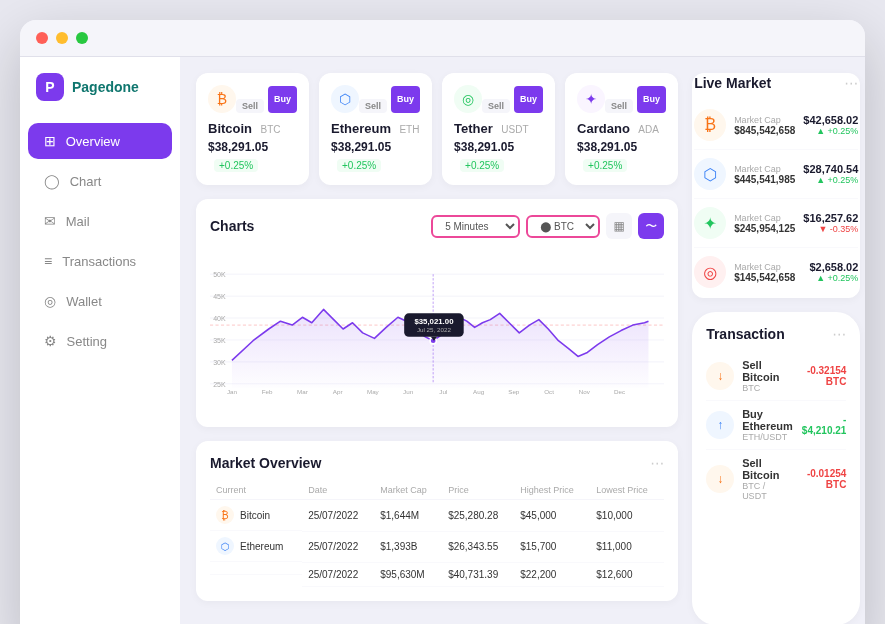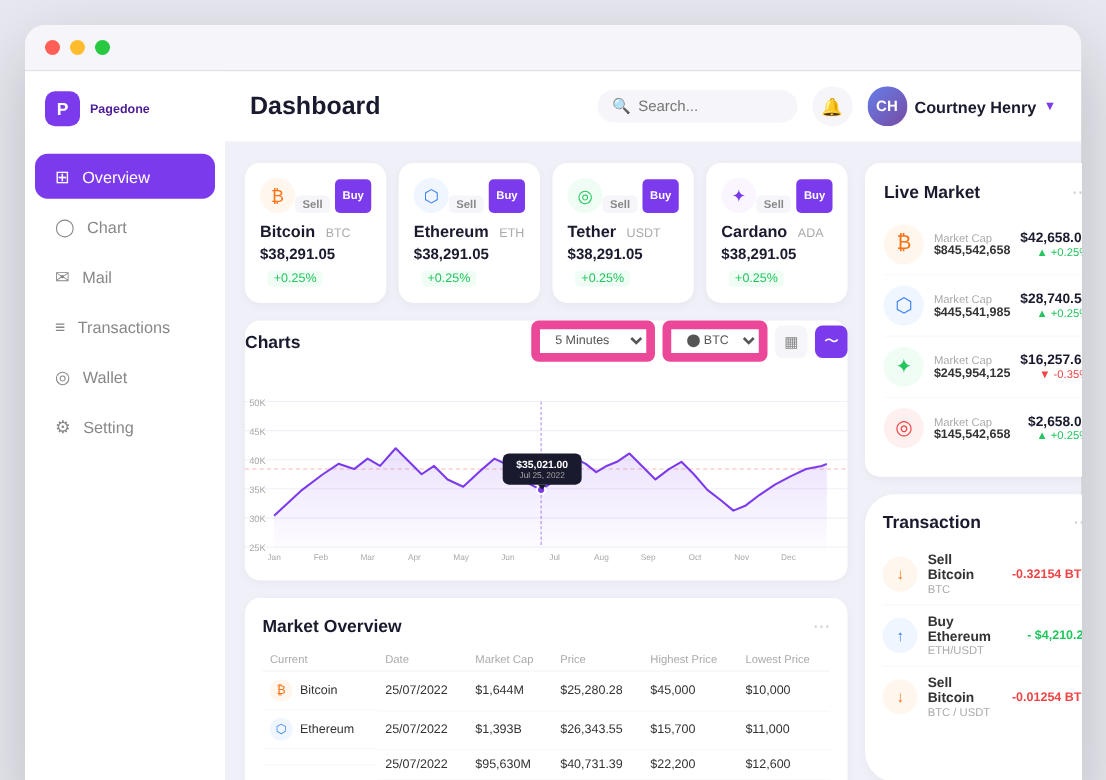--- a/index.html
+++ b/index.html
@@ -52,21 +52,21 @@
       gap: 8px;
       padding: 0 16px 20px;
     }
     .logo-icon {
       width: 28px; height: 28px;
       background: #7c3aed;
       border-radius: 8px;
       display: flex; align-items: center; justify-content: center;
       color: white; font-size: 14px; font-weight: bold;
     }
-    .logo-text { font-size: 10px; font-weight: 700; color: #4c1d95; }
+    .logo-text { font-size: 14px; font-weight: 700; color: #0f766e; }
     .sidebar-item {
       display: flex; align-items: center; gap: 10px;
       padding: 10px 16px;
       cursor: pointer;
       border-radius: 10px;
       margin: 2px 8px;
       font-size: 13px;
       color: #888;
       transition: all 0.2s;
     }
@@ -146,28 +146,28 @@
       font-size: 9px; padding: 2px 6px; border-radius: 4px; border: none; cursor: pointer; font-weight: 600;
     }
     .btn-sell { background: #f5f5fa; color: #888; margin-top: 13px; }
     .btn-buy { background: #7c3aed; color: white; }
     .card-name { font-size: 13px; font-weight: 700; color: #1a1a2e; }
     .card-ticker { font-size: 10px; color: #aaa; margin-left: 4px; }
     .card-price { font-size: 12px; font-weight: 600; color: #1a1a2e; margin-top: 2px; }
     .card-change { font-size: 10px; color: #22c55e; background: #f0fdf4; padding: 1px 5px; border-radius: 4px; margin-left: 6px; }
     
     .chart-section {
-      background: #fff; border-radius: 12px; 
+      background: #fff; border-radius: 12px; padding: 14px;
       box-shadow: 0 2px 8px rgba(0,0,0,0.04);
     }
     .section-header { display: flex; align-items: center; justify-content: space-between; margin-bottom: 10px; }
     .section-title { font-size: 14px; font-weight: 700; color: #1a1a2e; }
     .chart-controls { display: flex; gap: 6px; align-items: center; }
     .chart-select {
-      font-size: 10px; padding: 3px 8px; border-radius: 6px; border: 7px solid #ec4899;
+      font-size: 10px; padding: 3px 8px; border-radius: 6px; border: 2px solid #ec4899;
       background: #fff; color: #555; cursor: pointer;
     }
     .chart-icon-btn {
       width: 26px; height: 26px; border-radius: 6px; border: none; cursor: pointer;
       display: flex; align-items: center; justify-content: center; font-size: 12px;
     }
     .chart-icon-btn.active { background: #7c3aed; color: white; }
     .chart-icon-btn.inactive { background: #f5f5fa; color: #888; }
     
     .chart-wrap { position: relative; }
@@ -182,21 +182,21 @@
       text-align: left; padding: 4px 6px; border-bottom: 1px solid #f5f5fa;
     }
     .market-table td {
       font-size: 10px; color: #333; padding: 6px 6px;
       border-bottom: 1px solid #f9f9fc;
     }
     .market-table td:first-child { display: flex; align-items: center; gap: 6px; }
     .coin-icon-sm { width: 18px; height: 18px; border-radius: 50%; display: flex; align-items: center; justify-content: center; font-size: 10px; }
     .three-dots { color: #ccc; cursor: pointer; font-size: 14px; }
     
-    .live-market { background: #fff; border-radius: 12px; padding: 15px; box-shadow: 0 2px 8px rgba(0,0,0,0.04); }
+    .live-market { background: #fff; border-radius: 12px; padding: 2px; box-shadow: 0 2px 8px rgba(0,0,0,0.04); }
     .live-market-item { display: flex; align-items: center; gap: 8px; padding: 8px 0; border-bottom: 1px solid #f9f9fc; }
     .live-market-item:last-child { border-bottom: none; }
     .lm-icon { width: 32px; height: 32px; border-radius: 50%; display: flex; align-items: center; justify-content: center; font-size: 16px; flex-shrink: 0; }
     .lm-info { flex: 1; }
     .lm-label { font-size: 9px; color: #aaa; }
     .lm-value { font-size: 10px; font-weight: 600; color: #333; }
     .lm-right { text-align: right; }
     .lm-price { font-size: 11px; font-weight: 700; color: #1a1a2e; }
     .lm-change { font-size: 9px; color: #22c55e; }
     .lm-change.neg { color: #ef4444; }
@@ -250,37 +250,20 @@
         <span>Wallet</span>
       </div>
       <div class="sidebar-item">
         <span class="sidebar-icon">⚙</span>
         <span>Setting</span>
       </div>
     </div>
 
     <div class="main-area">
 
-      <div class="header">
-        <h1 class="header-title">Dashboard</h1>
-        <div class="header-right">
-          <div class="search-box">
-            <span class="search-icon">🔍</span>
-            <input type="text" placeholder="Search..." style="">
-          </div>
-          <div class="notif-bell">🔔</div>
-          <div class="user-info">
-            <div class="user-avatar">
-              <div class="user-avatar-img">CH</div>
-            </div>
-            <span class="user-name">Courtney Henry</span>
-            <span class="chevron-down">▼</span>
-          </div>
-        </div>
-      </div>
 
       <div class="content">
         <div class="content-left">
 
           <div class="crypto-cards" id="crypto-cards-container">
               <div class="crypto-card">
     <div class="card-header">
       <div class="card-icon" style="background:#fff7ed;color:#f97316">₿</div>
       <div class="card-btns">
         <button class="card-btn btn-sell">Sell</button>

